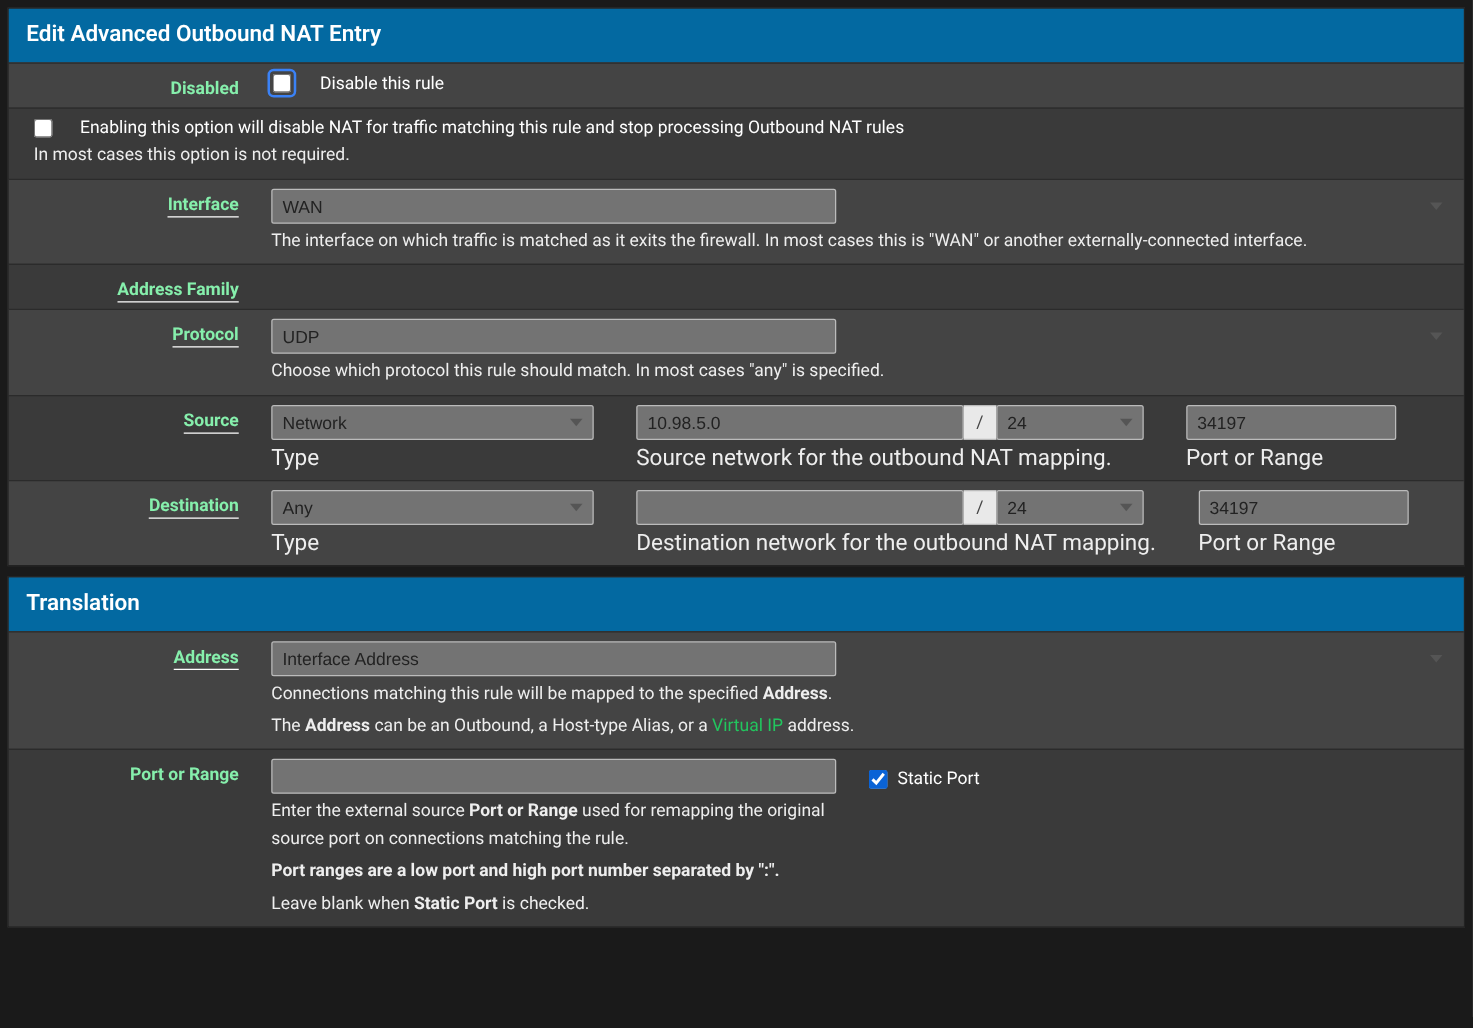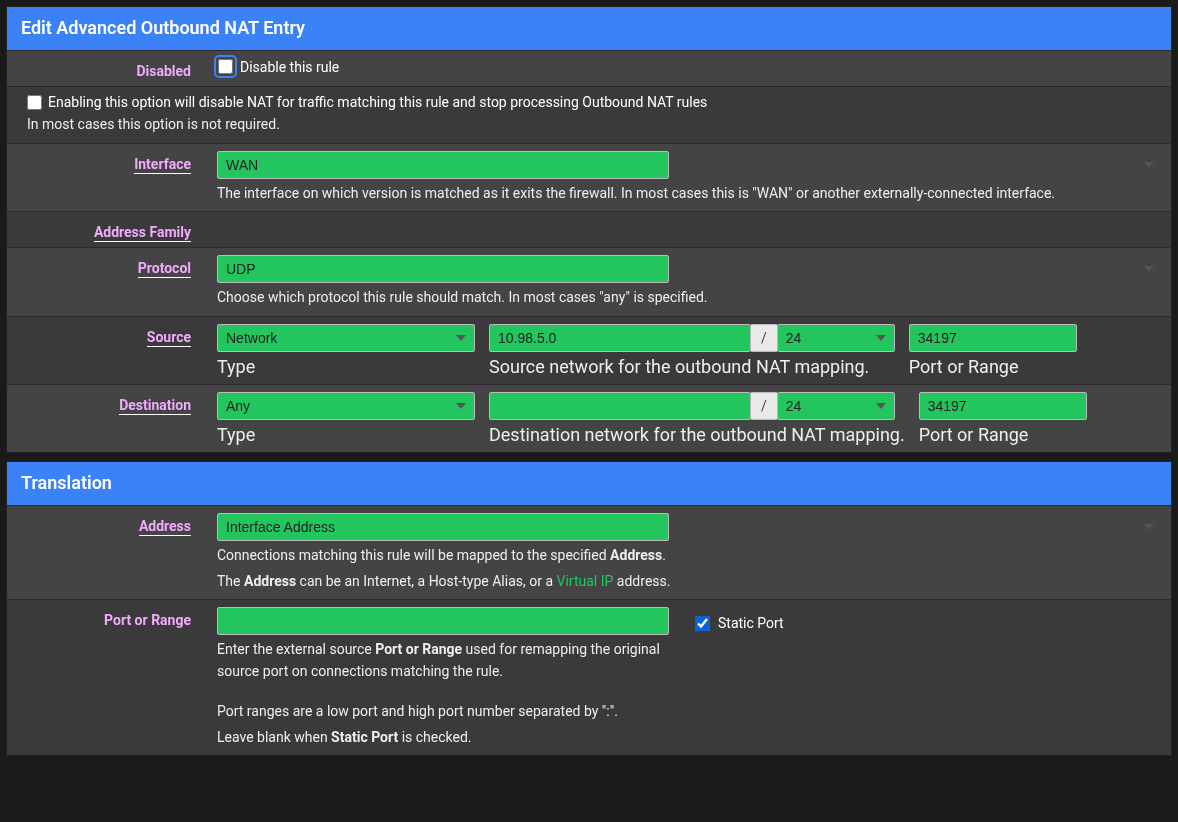--- a/index.html
+++ b/index.html
@@ -9,21 +9,21 @@
     font-size: 14px;
     color: #fff;
     padding: 6px;
   }
   .panel {
     background: #3a3a3a;
     border: 1px solid #222;
     margin-bottom: 8px;
   }
   .panel-heading {
-    background: #3b82f6;
+    background: #0369a1;
     padding: 10px 14px 12px;
     font-size: 18px;
     font-weight: 600;
     color: #fff;
   }
   .panel-body {
   }
   .form-group {
     display: flex;
     padding: 7px 8px 7px 0;
@@ -32,41 +32,41 @@
   }
   .form-group.alt {
     background: #444;
   }
   .col-label {
     width: 190px;
     min-width: 190px;
     padding: 5px 6px 0 0;
     text-align: right;
     font-weight: 700;
-    color: #f0abfc;
+    color: #86efac;
   }
   .col-label .ul { border-bottom: 1px solid #fff; padding-bottom: 1px;}
   .col-content {
     flex: 1;
     padding-left: 20px;
     color: #fff;
     display: flex;
     flex-direction: column;
     gap: 4px;
   }
-  .inline-row { display:flex; align-items:center; gap:6px; flex-wrap: wrap;}
+  .inline-row { display:flex; align-items:center; gap:22px; flex-wrap: wrap;}
   .help {
     color: #eee;
     line-height: 1.55;
     font-size: 14px;
   }
   .help .bold { font-weight: 700; }
   .help a { color: #22c55e; text-decoration: none; }
   select, input[type=text] {
-    background: #22c55e;
+    background: #737373;
     border: 1px solid #bbb;
     color: #222;
     height: 28px;
     padding: 2px 8px;
     font-size: 14px;
     border-radius: 2px;
   }
   select { appearance: none; padding-right: 26px; background-image: none; position: relative; }
   .select-wrap { position: relative; display:inline-block; }
   .select-wrap::after {
@@ -79,26 +79,26 @@
   .w-net  { width: 262px; }
   .w-mask { width: 118px; }
   .w-port { width: 168px; }
   input[type=checkbox] {
     width: 15px; height: 15px; accent-color: #0a63d6; cursor:pointer; margin:0;
   }
   .cb-highlight {
     outline: 2px solid #3b82f6; outline-offset: 1px; border-radius: 2px; padding:1px;
     display:inline-flex; align-items:center; justify-content:center;
   }
-  .multi-cols { display:flex; gap:14px; align-items:flex-start;}
+  .multi-cols { display:flex; gap:34px; align-items:flex-start;}
   .sub { display:flex; flex-direction:column; gap:4px;}
   .sub .caption { color:#eee; font-size:18px;}
   .netrow { display:flex; align-items:center; }
   .slash { background:#e9e9e9; color:#444; height:28px; display:inline-flex; align-items:center; padding:0 10px; border-top:1px solid #bbb;border-bottom:1px solid #bbb;}
-  .gap-top { margin-top: 14px;}
+  .gap-top {  font-weight: bold;}
   .side-check { display:flex; align-items:center; gap:8px; padding-top:4px;}
 </style>
 </head>
 <body>
 
 <div class="panel">
   <div class="panel-heading">Edit Advanced Outbound NAT Entry</div>
   <div class="panel-body">
 
     <div class="form-group alt">
@@ -120,21 +120,21 @@
           <span>Enabling this option will disable NAT for traffic matching this rule and stop processing Outbound NAT rules</span>
         </div>
         <div class="help">In most cases this option is not required.</div>
       </div>
     </div>
 
     <div class="form-group alt">
       <div class="col-label"><span class="ul">Interface</span></div>
       <div class="col-content">
         <span class="select-wrap"><select class="w-wide"><option>WAN</option></select></span>
-        <div class="help">The interface on which version is matched as it exits the firewall. In most cases this is "WAN" or another externally-connected interface.</div>
+        <div class="help">The interface on which traffic is matched as it exits the firewall. In most cases this is "WAN" or another externally-connected interface.</div>
       </div>
     </div>
 
     <div class="form-group">
       <div class="col-label"><span class="ul">Address Family</span></div>
     </div>
 
     <div class="form-group alt">
       <div class="col-label"><span class="ul">Protocol</span></div>
       <div class="col-content">
@@ -200,21 +200,21 @@
   <div class="panel-body">
 
     <div class="form-group alt">
       <div class="col-label"><span class="ul">Address</span></div>
       <div class="col-content">
         <span class="select-wrap"><select class="w-wide"><option>Interface Address</option></select></span>
         <div class="help">
           <span>Connections matching this rule will be mapped to the specified </span><span class="bold">Address</span><span>.</span>
         </div>
         <div class="help">
-          <span>The </span><span class="bold">Address</span><span> can be an Internet, a Host-type Alias, or a </span><a href="#">Virtual IP</a><span> address.</span>
+          <span>The </span><span class="bold">Address</span><span> can be an Outbound, a Host-type Alias, or a </span><a href="#">Virtual IP</a><span> address.</span>
         </div>
       </div>
     </div>
 
     <div class="form-group">
       <div class="col-label"><span>Port or Range</span></div>
       <div class="col-content">
         <div class="inline-row" style="gap:26px;">
           <input type="text" class="w-wide" value="" style="">
           <div class="side-check">

